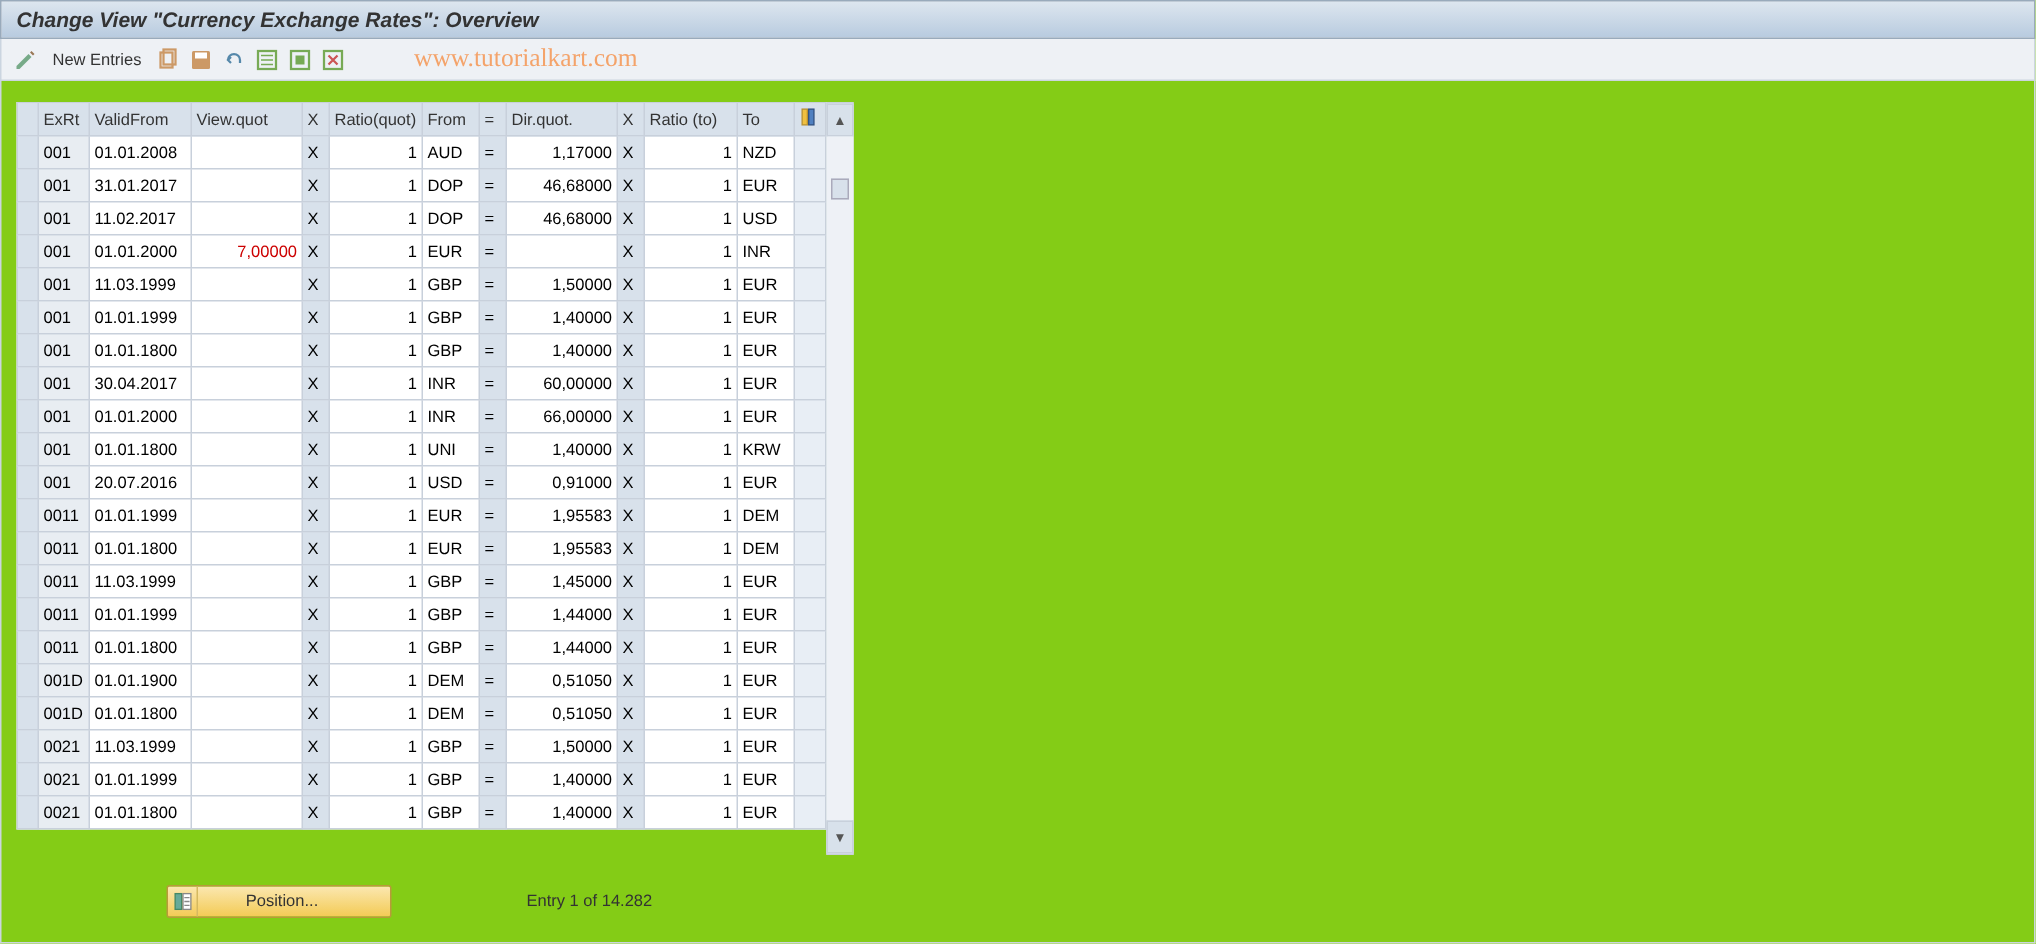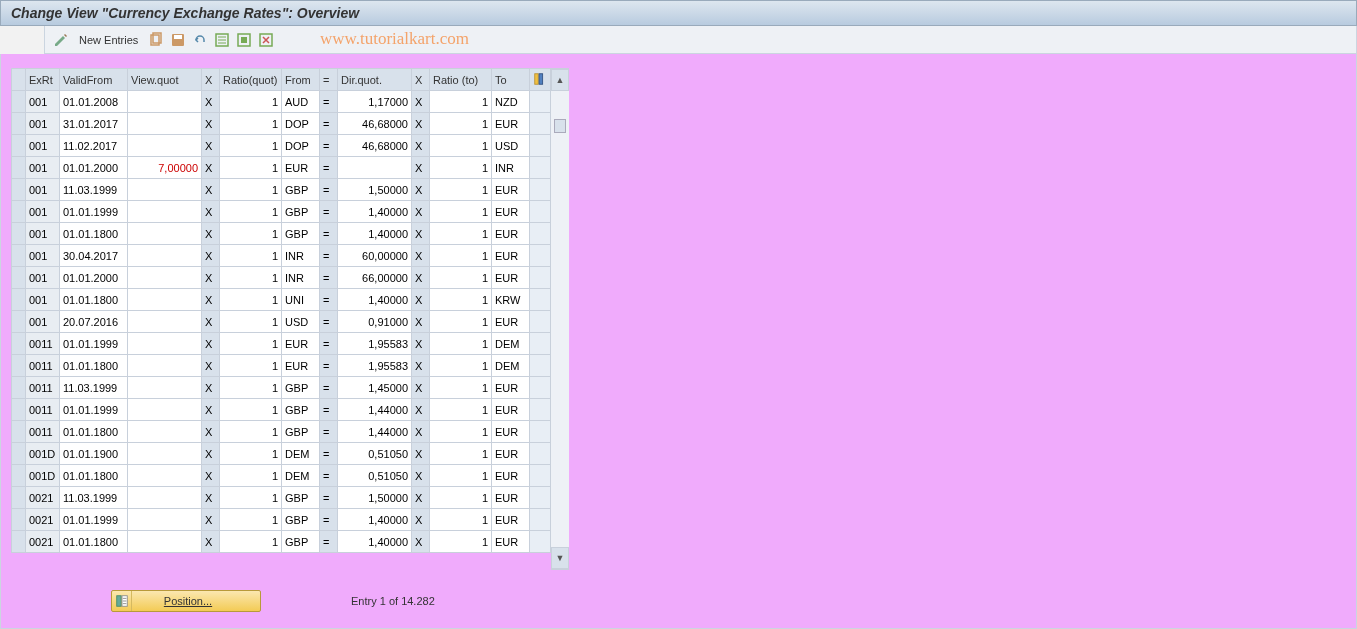--- a/index.html
+++ b/index.html
@@ -28,21 +28,20 @@
     .toolbar {
       background: #eef1f5;
       border: 1px solid #cbd5e0;
       border-top: none;
       padding: 4px 8px;
       height: 28px;
       display: flex;
       align-items: center;
       gap: 6px;
       position: relative;
-      margin-left: 44px;
     }
     .tb-icon {
       width: 16px;
       height: 16px;
       display: inline-flex;
       align-items: center;
       justify-content: center;
       cursor: pointer;
     }
     .tb-icon svg { width: 16px; height: 16px; }
@@ -55,21 +54,21 @@
     .watermark {
       position: absolute;
       left: 275px;
       top: 3px;
       color: #f4a36a;
       font-family: Georgia, serif;
       font-size: 17px;
       pointer-events: none;
     }
     .content-area {
-      background: #f0abfc;
+      background: #84cc16;
       border: 1px solid #cbd5e0;
       border-top: none;
       height: calc(100% - 54px);
       padding: 14px 10px;
     }
     .table-wrap {
       display: flex;
       align-items: flex-start;
       height: 502px;
     }
@@ -150,21 +149,21 @@
       display:flex;align-items:center;
       font-size:11px;color:#333;
       cursor:pointer;
       border-radius:2px;
     }
     .position-btn .pbicon {
       width:20px;height:20px;display:flex;align-items:center;justify-content:center;
       border-right:1px solid #d5b960;margin-right:6px;
     }
     .entry-text { font-size:11px; color:#333;text-align:center;}
-    .pos-label{flex:1;text-align:center;padding-right:22px;text-decoration:underline;}
+    .pos-label{flex:1;text-align:center;padding-right:22px;}
   </style>
 </head>
 <body>
 
 <div class="title-bar">
   <span class="title-bar-text">Change View "Currency Exchange Rates": Overview</span>
 </div>
 
 <div class="toolbar">
   <span class="tb-icon">

